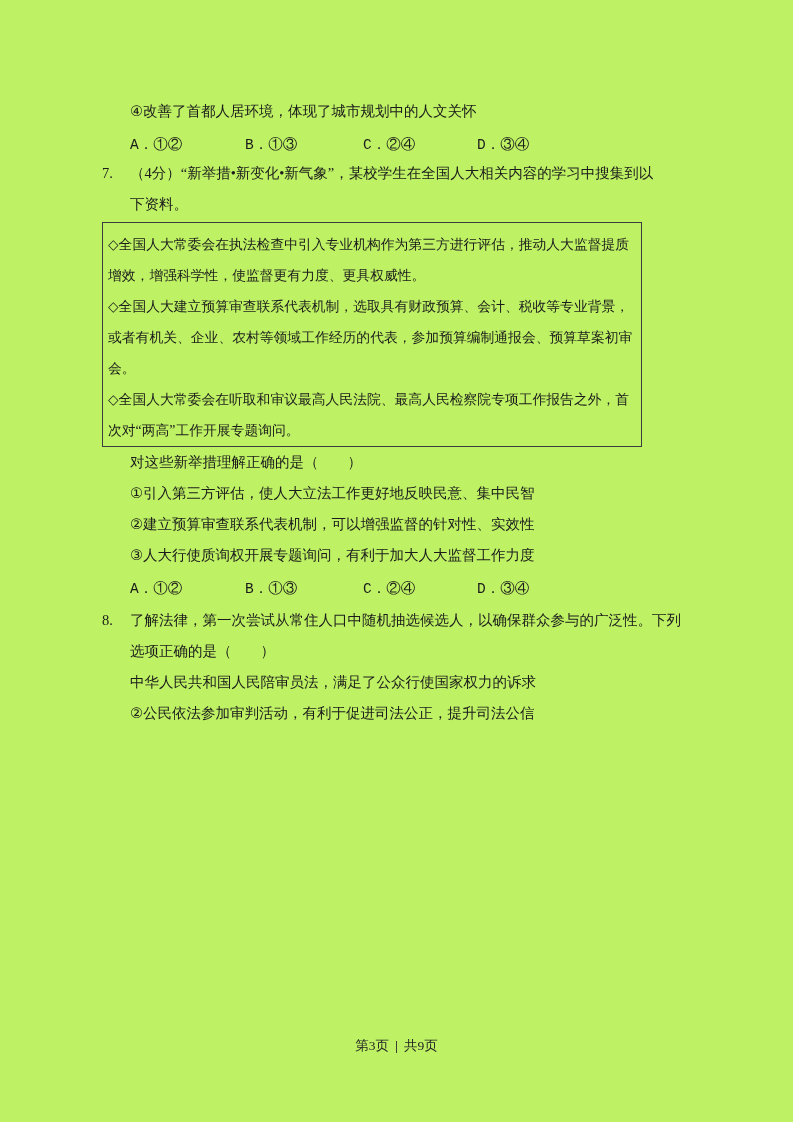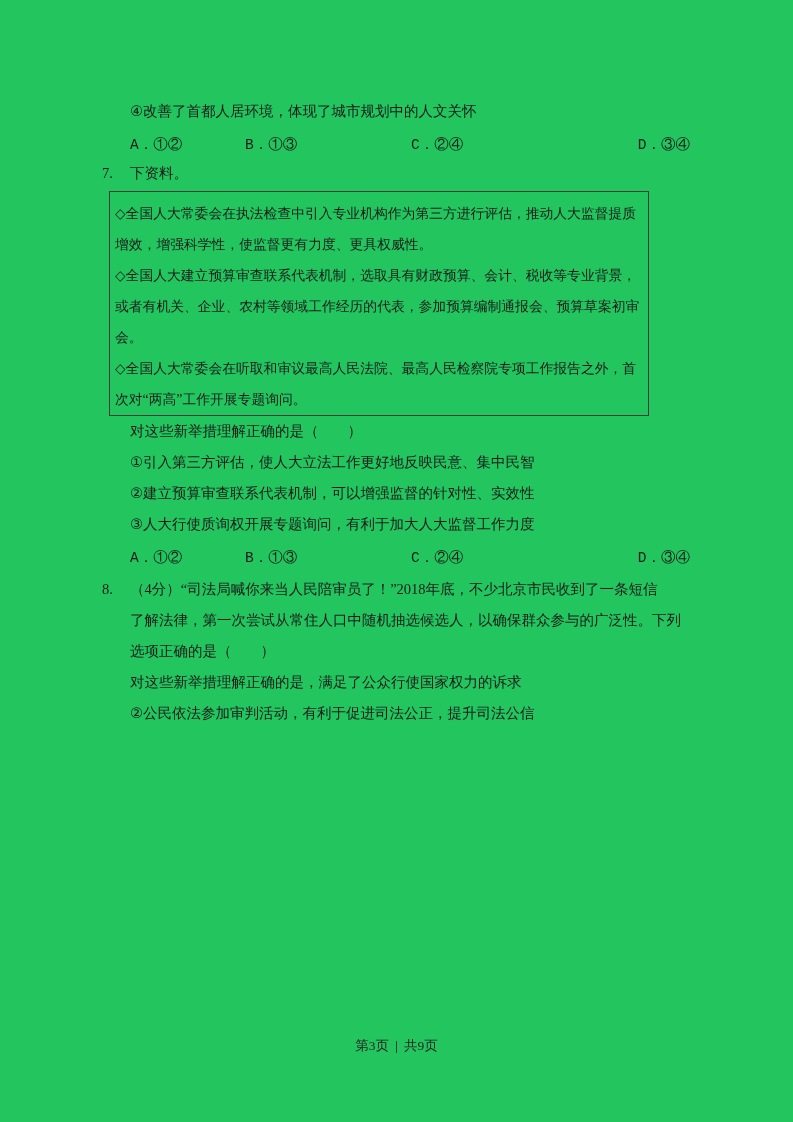--- a/index.html
+++ b/index.html
@@ -11,21 +11,21 @@
     width: 793px;
     height: 1122px;
     position: relative;
     font-family: "Liberation Serif", "DejaVu Serif", "DejaVu Sans", serif;
     color: #1b1b1b;
     overflow: hidden;
   }
   .page {
     position: absolute;
     inset: 0;
-    background: #22c55e;
+    background: #bef264;
   }
   .content {
     position: absolute;
     left: 102px;
     top: 96px;
     width: 588px;
     font-size: 14.5px;
     line-height: 31px;
   }
   .line {
@@ -47,25 +47,25 @@
   }
   .q7-stem { margin-top: -3px; }
   .choices-row {
     display: flex;
     margin-top: 3px;
     padding-left: 28px;
   }
   .choices-row .choice { display: block; white-space: nowrap; font-family: Liberation Mono, monospace; }
   .choices-row .choice:nth-child(1) { width: 115px; }
   .choices-row .choice:nth-child(2) { width: 118px; }
-  .choices-row .choice:nth-child(3) { width: 114px; margin-left: 48px; }
-  .choices-row .choice:nth-child(4) { flex: 1; text-align: right; }
+  .choices-row .choice:nth-child(3) { width: 114px; }
+  .choices-row .choice:nth-child(4) { flex: 1; }
   .info-box {
     box-sizing: border-box;
-    margin-left: 7px;
+    margin-left: 0;
     margin-top: 2px;
     width: 540px;
     border: 1px solid #3c3c3c;
     padding: 6px 13px 0 5px;
     font-size: 13.8px;
     line-height: 31px;
   }
   .footer {
     position: absolute;
     top: 1036px;
@@ -92,20 +92,21 @@
     <div class="choices-row">
       <span class="choice">A．①②</span>
       <span class="choice">B．①③</span>
       <span class="choice">C．②④</span>
       <span class="choice">D．③④</span>
     </div>
 
     <section class="question">
       <div class="stem q7-stem">
         <span class="qnum">7.</span>
+        <div class="line">（4分）“新举措•新变化•新气象”，某校学生在全国人大相关内容的学习中搜集到以</div>
         <div class="line">下资料。</div>
       </div>
 
       <div class="info-box">
         <div class="line">◇全国人大常委会在执法检查中引入专业机构作为第三方进行评估，推动人大监督提质</div>
         <div class="line">增效，增强科学性，使监督更有力度、更具权威性。</div>
         <div class="line">◇全国人大建立预算审查联系代表机制，选取具有财政预算、会计、税收等专业背景，</div>
         <div class="line">或者有机关、企业、农村等领域工作经历的代表，参加预算编制通报会、预算草案初审</div>
         <div class="line">会。</div>
         <div class="line">◇全国人大常委会在听取和审议最高人民法院、最高人民检察院专项工作报告之外，首</div>
@@ -121,25 +122,24 @@
         <span class="choice">A．①②</span>
         <span class="choice">B．①③</span>
         <span class="choice">C．②④</span>
         <span class="choice">D．③④</span>
       </div>
     </section>
 
     <section class="question">
       <div class="stem">
         <span class="qnum">8.</span>
-        <div class="line">（4分）“司法局喊你来当人民陪审员了！”2018年底，不少北京市民收到了一条短信</div>
         <div class="line">了解法律，第一次尝试从常住人口中随机抽选候选人，以确保群众参与的广泛性。下列</div>
         <div class="line">选项正确的是（　　）</div>
       </div>
-      <div class="line indent">对这些新举措理解正确的是，满足了公众行使国家权力的诉求</div>
+      <div class="line indent">中华人民共和国人民陪审员法，满足了公众行使国家权力的诉求</div>
       <div class="line indent">②公民依法参加审判活动，有利于促进司法公正，提升司法公信</div>
     </section>
 
   </main>
 
   <footer class="footer">
     <span>第3页</span><span class="sep">|</span><span>共9页</span>
   </footer>
 </div>
 

